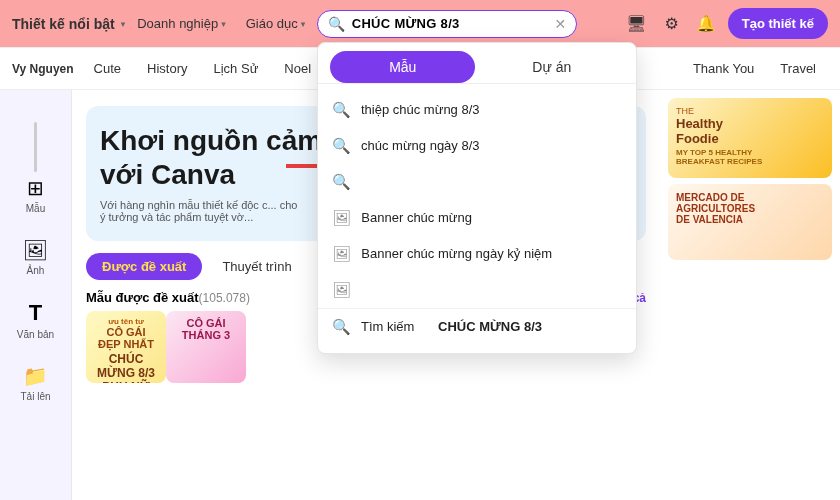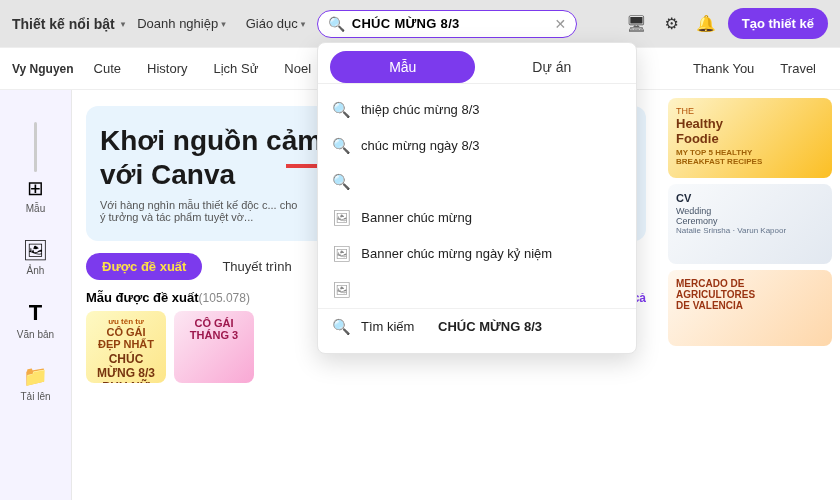--- a/index.html
+++ b/index.html
@@ -1,20 +1,20 @@
 <!DOCTYPE html>
 <html><head>
   <meta charset="utf-8">
   <style>
     * { box-sizing: border-box; margin: 0; padding: 0; font-family: -apple-system, BlinkMacSystemFont, 'Segoe UI', sans-serif; }
     body { width: 840px; height: 500px; overflow: hidden; background: #fff; position: relative; }
 
     
     .topnav {
-      display: flex; align-items: center; background: #e5e5e5;
+      display: flex; align-items: center; background: #fca5a5;
       padding: 0 12px; height: 48px; border-bottom: 1px solid #eee;
       gap: 4px; position: relative; z-index: 10;
     }
     .topnav-brand { font-weight: 700; font-size: 14px; color: #333; margin-right: 2px; }
     .topnav-item {
       display: flex; align-items: center; gap: 3px;
       padding: 5px 8px; font-size: 13px; color: #333; cursor: pointer; border-radius: 4px;
     }
     .chevron { font-size: 9px; color: #666; }
     .topnav-spacer { flex: 1; }
@@ -146,21 +146,21 @@
     .card {
       border-radius: 8px; overflow: hidden; height: 80px;
       background: #f0f0f0; position: relative;
     }
     .card-1 { background: linear-gradient(135deg, #fef3c7, #fbbf24); }
     .suggested-header {
       display: flex; align-items: center; justify-content: space-between;
       margin-bottom: 6px;
     }
     .see-all { font-size: 12px; color: #7c3aed; cursor: pointer; font-weight: 600; }
-    .suggested-cards { display: flex; gap: 8px; }
+    .suggested-cards { display: flex; gap: 0; }
     .scard {
       width: 80px; height: 72px; border-radius: 8px; overflow: hidden;
       flex-shrink: 0;
     }
     .scard-1 { background: linear-gradient(135deg, #fef9c3, #fde68a); }
   </style>
 </head>
 <body>
 
 <div class="topnav">
@@ -316,27 +316,20 @@
       </div>
 
       <div class="right-cards">
         <div class="card card-1">
           <div style="padding:8px; font-size:10px; font-weight:700; color:#92400e;">
             <div style="font-size:9px; font-weight:400; color:#b45309;">THE</div>
             <div style="font-size:13px; font-weight:800; color:#78350f;">Healthy<br>Foodie</div>
             <div style="font-size:8px; color:#a16207; margin-top:2px;">MY TOP 5 HEALTHY<br>BREAKFAST RECIPES</div>
           </div>
         </div>
-        <div class="card" style="height:80px; background:linear-gradient(135deg,#f8fafc,#e2e8f0);">
-          <div style="padding:8px; font-size:10px;">
-            <div style="font-size:11px; font-weight:700; color:#1e293b;">CV</div>
-            <div style="font-size:9px; color:#475569; margin-top:2px;">Wedding<br>Ceremony</div>
-            <div style="font-size:8px; color:#64748b;">Natalie Srinsha · Varun Kapoor</div>
-          </div>
-        </div>
         <div class="card" style="height:76px; background:linear-gradient(135deg,#fff7ed,#fed7aa);">
           <div style="padding:8px; font-size:9px; color:#c2410c;">
             <div style="font-size:10px; font-weight:800; color:#9a3412;">MERCADO DE<br>AGRICULTORES<br>DE VALENCIA</div>
           </div>
         </div>
       </div>
     </div>
   </div>
 </div>
 

